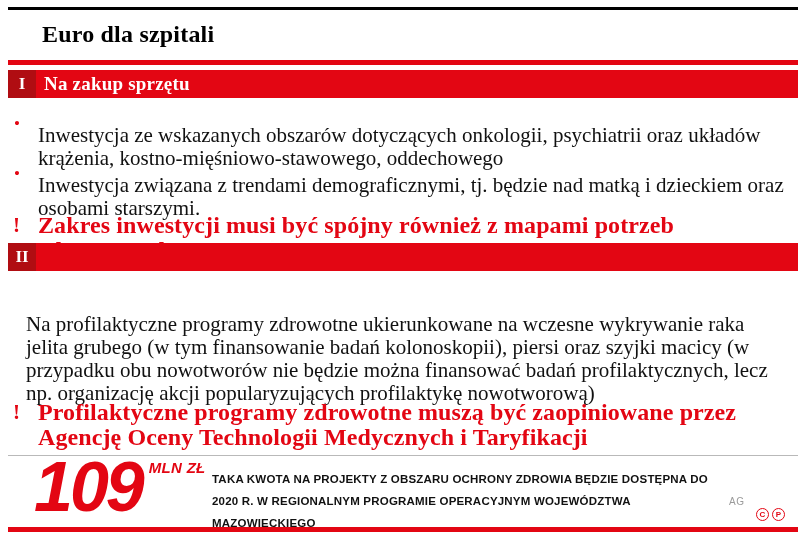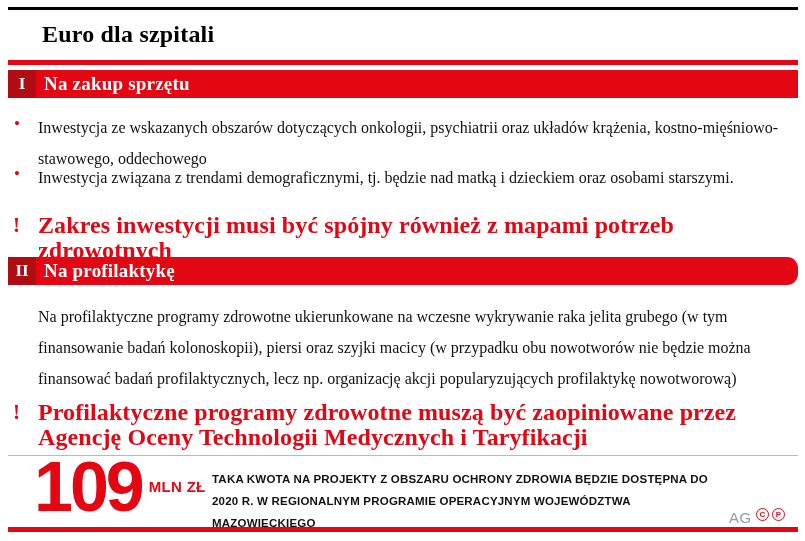--- a/index.html
+++ b/index.html
@@ -12,47 +12,47 @@
   html,body{width:805px;height:541px;}
   body{background:#ffffff;font-family:"Liberation Serif",serif;position:relative;overflow:hidden;}
   .abs{position:absolute;}
 
   #rule-top{left:8px;top:7px;width:790px;height:3px;background:#000;}
   #page-title{left:7px;top:21px;font-size:24px;font-weight:bold;color:#000;letter-spacing:0.2px;margin-left:35px;}
   #box-top{left:8px;top:60px;width:790px;height:5px;background:var(--red);}
 
   .section-header{left:8px;width:790px;height:28px;background:var(--red);display:flex;align-items:stretch;}
   #sec1-header{top:70px;}
-  #sec2-header{top:257px;border-radius:11px;}
+  #sec2-header{top:243px;}
   .numeral{width:28px;background:var(--dark-red);color:#fff;font-weight:bold;font-size:17px;display:flex;align-items:center;justify-content:center;}
   .heading{color:#fff;font-weight:bold;font-size:19px;display:flex;align-items:center;padding-left:8px;letter-spacing:0.2px;}
 
   .bullet-row{left:14px;width:782px;display:flex;align-items:flex-start;}
   #bullet-1{top:112px;}
   #bullet-2{top:162px;}
   .bullet-glyph{color:var(--red);font-size:17px;line-height:23px;flex:0 0 24px;}
-  .body-text{font-size:16px;line-height:31px;color:var(--ink);}
+  .body-text{font-size:21px;line-height:23px;color:var(--ink);margin-top:12px;}
   .bullet-text{width:748px;}
 
   .note-row{left:13px;width:782px;display:flex;align-items:flex-start;}
   #note-1{top:213px;}
   #note-2{top:400px;}
   .note-glyph{color:var(--red);font-weight:bold;font-size:21px;line-height:25px;flex:0 0 25px;}
   .note-text{color:var(--red);font-weight:bold;font-size:24px;line-height:25px;width:706px;letter-spacing:0.1px;}
 
-  #paragraph{left:38px;top:301px;width:756px;}
+  #paragraph{left:26px;top:301px;width:756px;}
 
   #divider{left:8px;top:455px;width:790px;height:1px;background:#b9b9b9;}
 
-  #stat{left:34px;top:459px;display:flex;align-items:center;}
+  #stat{left:34px;top:459px;display:flex;align-items:flex-start;font-style:italic;}
   #stat-value{font-family:"Liberation Sans",sans-serif;font-weight:bold;font-size:70px;line-height:57px;letter-spacing:-3px;color:var(--red);}
   #stat-unit{font-family:"Liberation Sans",sans-serif;font-weight:bold;font-size:15px;color:var(--red);margin-left:7px;margin-bottom:3px;letter-spacing:0.3px;}
   #stat-desc{left:212px;top:468px;width:520px;font-family:"Liberation Sans",sans-serif;font-weight:bold;font-size:11.5px;line-height:22px;color:var(--ink);letter-spacing:0.2px;}
 
-  #credit{left:729px;top:509px;font-family:"Liberation Sans",sans-serif;font-size:15px;color:var(--gray);letter-spacing:0.5px;}
+  #credit{left:729px;top:496px;font-family:"Liberation Sans",sans-serif;font-size:10px;color:var(--gray);letter-spacing:0.5px;}
   #copyright{left:756px;top:508px;display:flex;gap:3px;}
   .cc-badge{width:13px;height:13px;border:1.5px solid var(--red);border-radius:50%;color:var(--red);font-family:"Liberation Sans",sans-serif;font-weight:bold;font-size:8px;display:flex;align-items:center;justify-content:center;}
 
   #box-bottom{left:8px;top:527px;width:790px;height:5px;background:var(--red);}
 </style>
 </head>
 <body>
 
 <div id="rule-top" class="abs"></div>
 <h1 id="page-title" class="abs">Euro dla szpitali</h1>
@@ -73,21 +73,20 @@
   <span class="body-text bullet-text">Inwestycja związana z trendami demograficznymi, tj. będzie nad matką i dzieckiem oraz osobami starszymi.</span>
 </div>
 
 <div id="note-1" class="abs note-row">
   <span class="note-glyph">!</span>
   <span class="note-text">Zakres inwestycji musi być spójny również z mapami potrzeb zdrowotnych</span>
 </div>
 
 <div id="sec2-header" class="abs section-header">
   <div class="numeral">II</div>
-  <div class="heading">Na profilaktykę</div>
 </div>
 
 <p id="paragraph" class="abs body-text">Na profilaktyczne programy zdrowotne ukierunkowane na wczesne wykrywanie raka jelita grubego (w tym finansowanie badań kolonoskopii), piersi oraz szyjki macicy (w przypadku obu nowotworów nie będzie można finansować badań profilaktycznych, lecz np. organizację akcji popularyzujących profilaktykę nowotworową)</p>
 
 <div id="note-2" class="abs note-row">
   <span class="note-glyph">!</span>
   <span class="note-text">Profilaktyczne programy zdrowotne muszą być zaopiniowane przez Agencję Oceny Technologii Medycznych i Taryfikacji</span>
 </div>
 
 <div id="divider" class="abs"></div>

